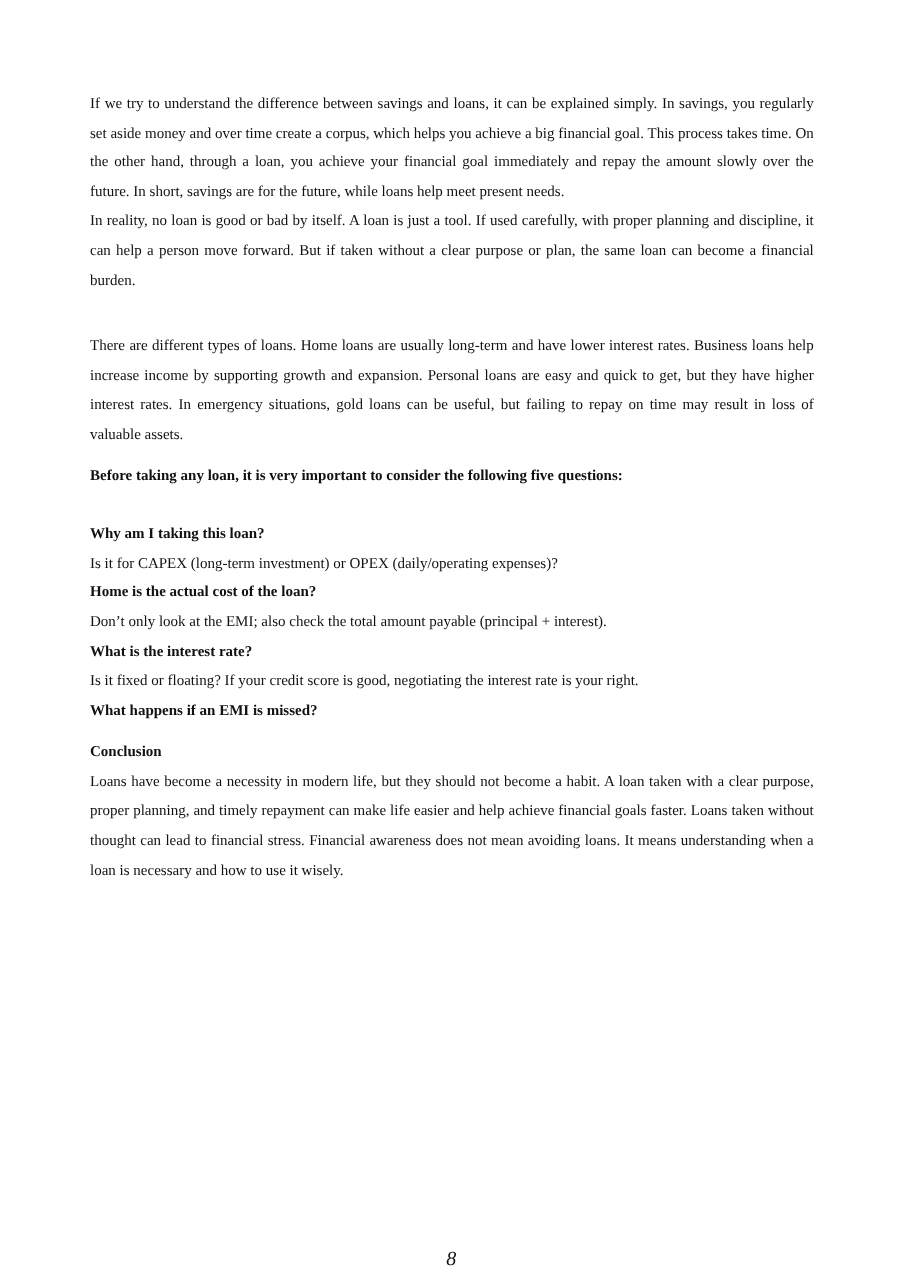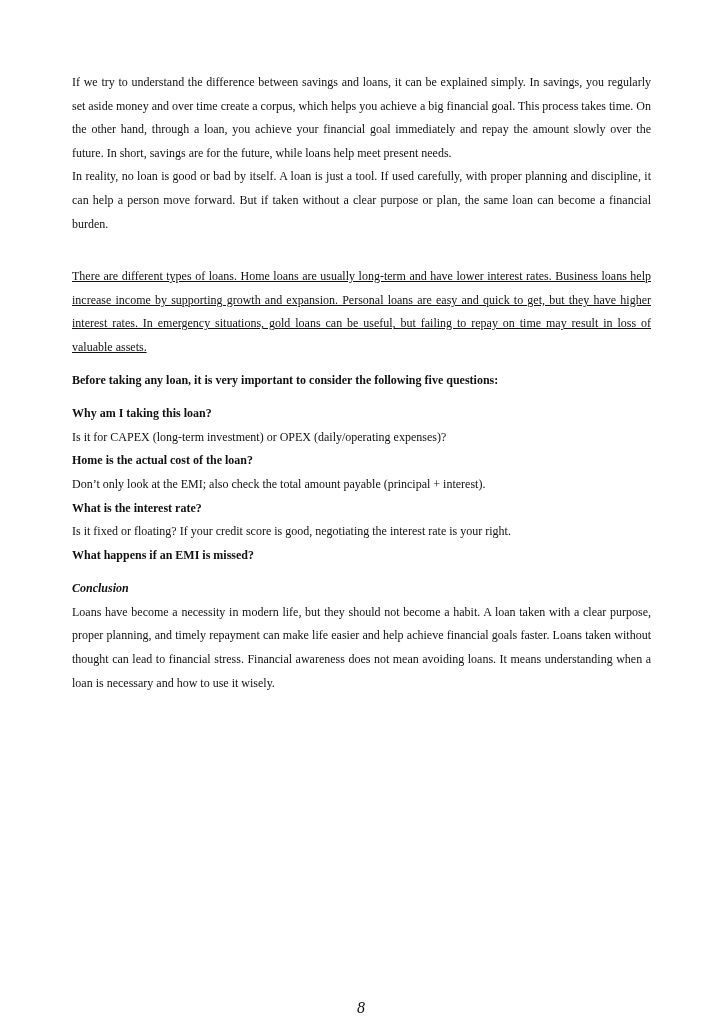--- a/index.html
+++ b/index.html
@@ -23,24 +23,24 @@
     }
     p {
       margin: 0;
       font-size: 12px;
       line-height: 23.6px;
       text-align: justify;
     }
     .bold { font-weight: bold; }
     .left { text-align: left; }
     .gap-para1 { margin-top: 0; }
-    .gap-types { margin-top: 29px; text-decoration: underline; }
+    .gap-types { margin-top: 29px; }
     .gap-before { margin-top: 9px; }
-    .gap-why { margin-top: 10px; }
-    .gap-conclusion { margin-top: 10px; font-style: italic; }
+    .gap-why { margin-top: 23px; }
+    .gap-conclusion { margin-top: 10px; }
     .page-number {
       position: absolute;
       left: 0;
       width: 722px;
       top: 998px;
       text-align: center;
       font-style: italic;
       font-size: 16px;
       line-height: 20px;
     }

